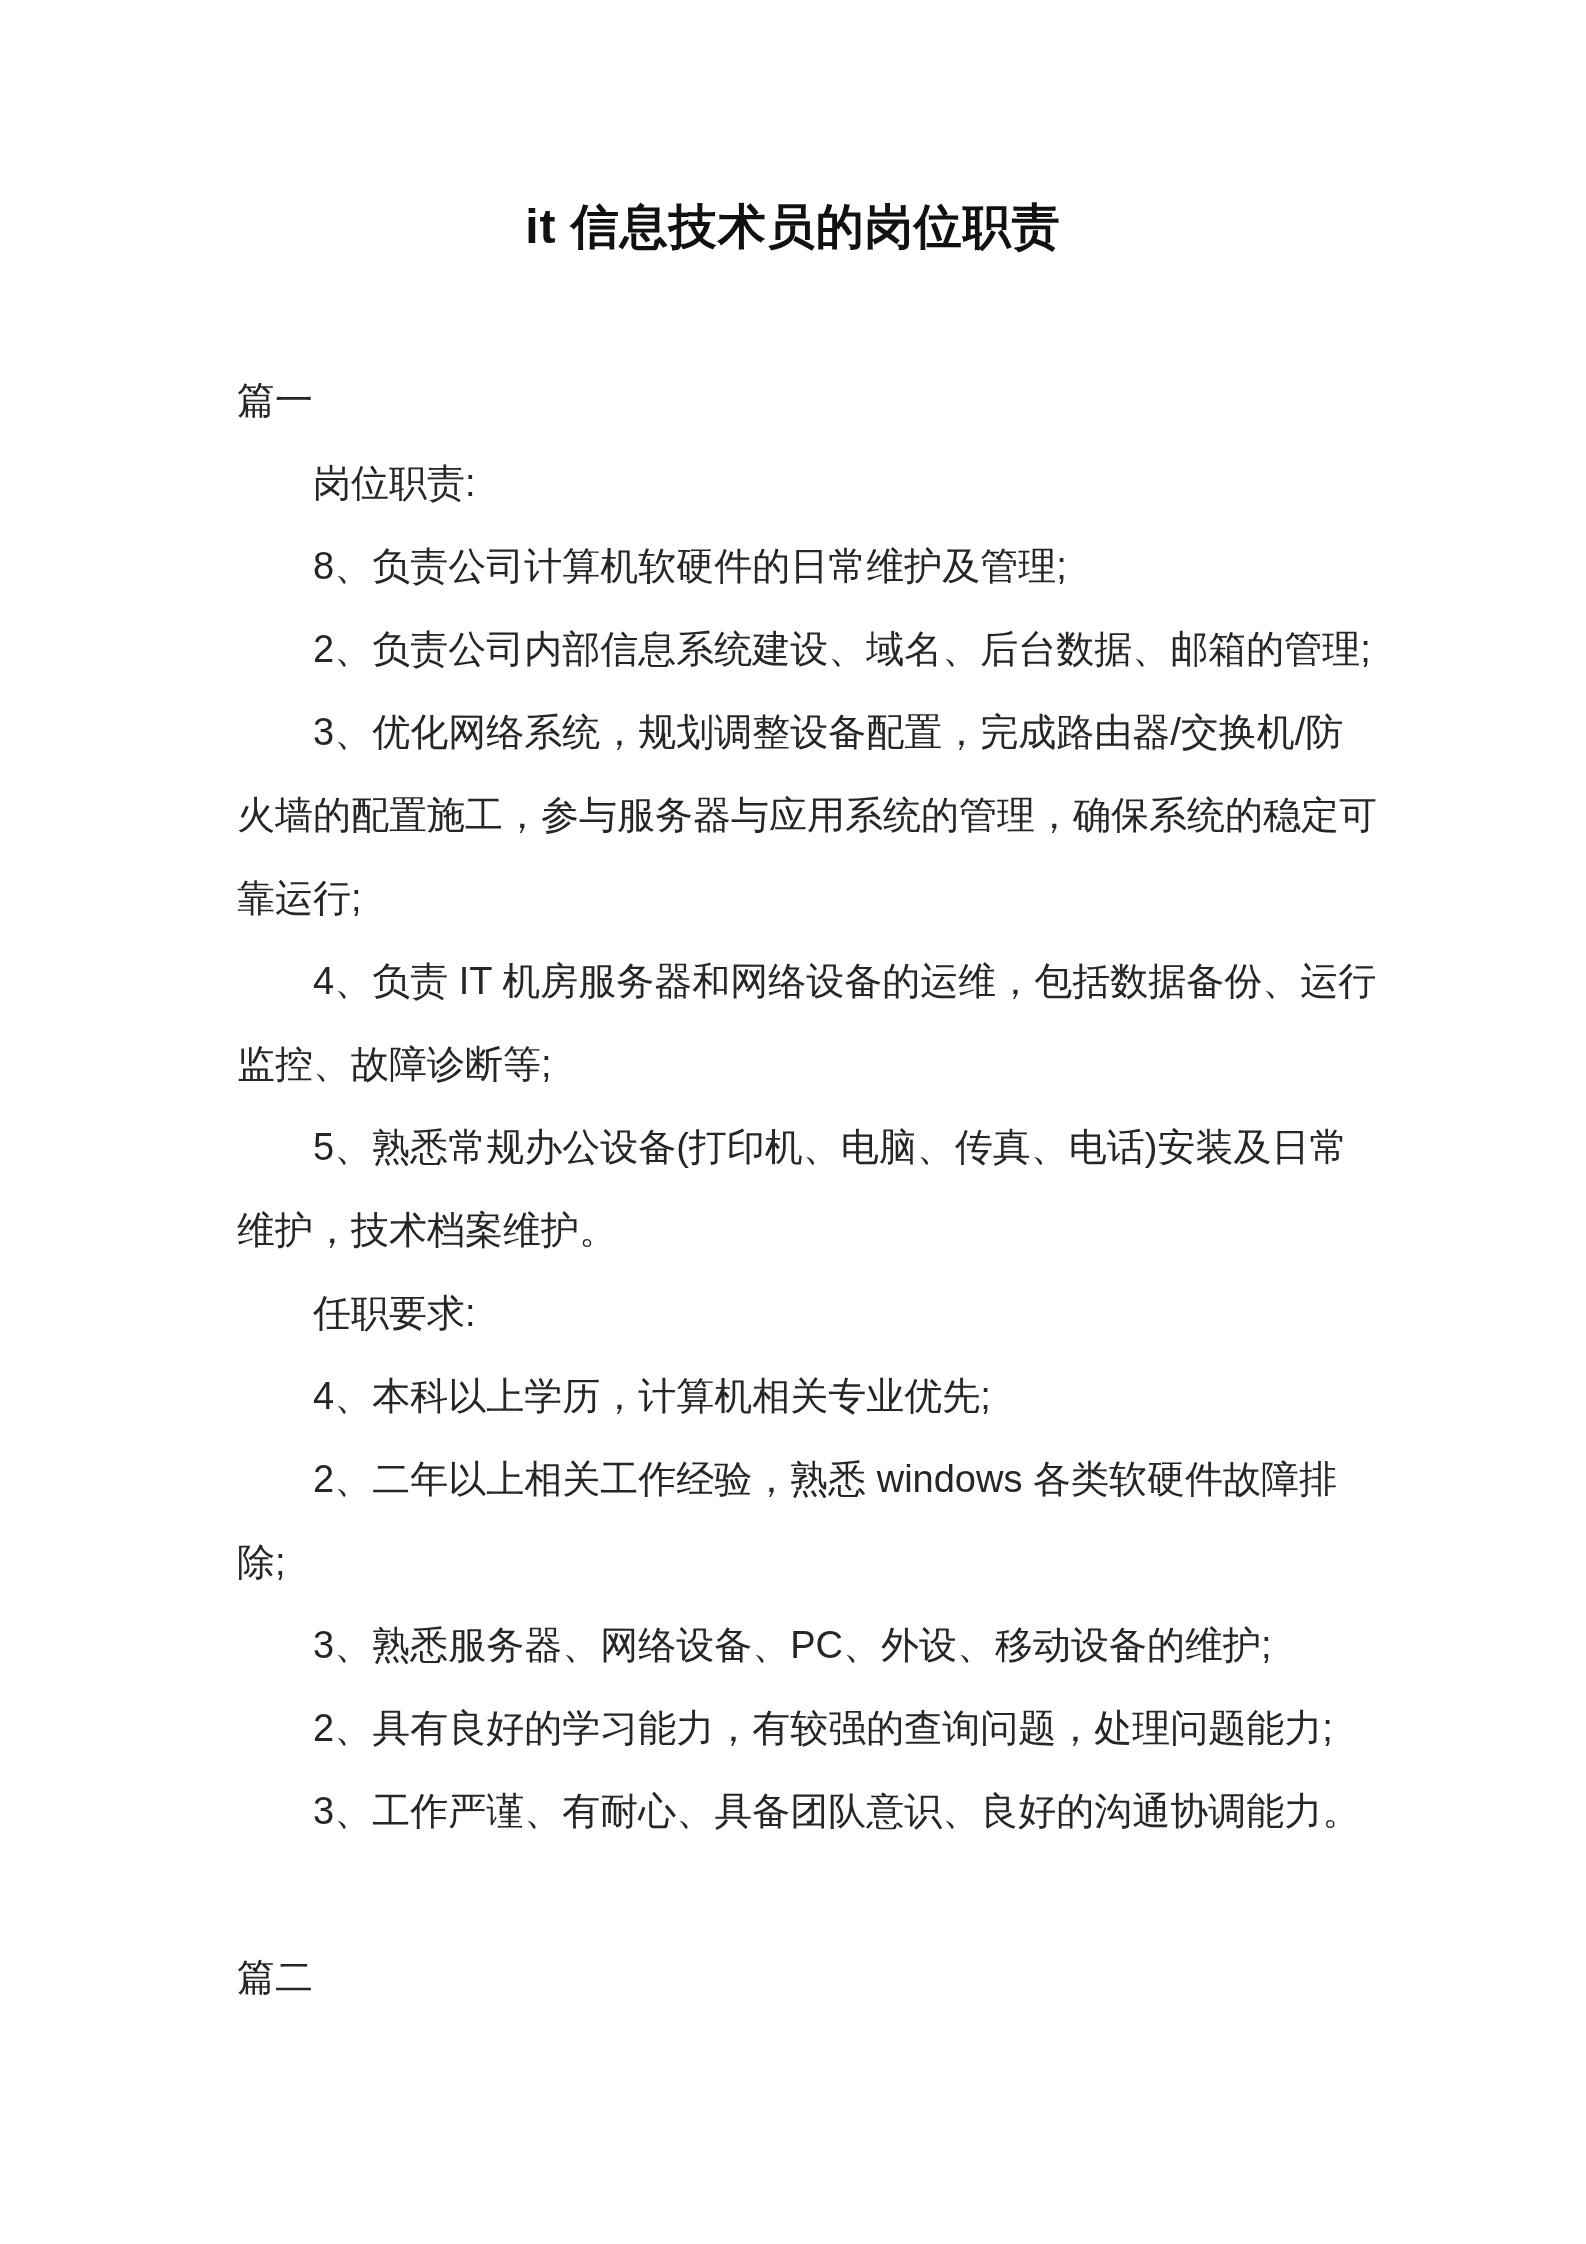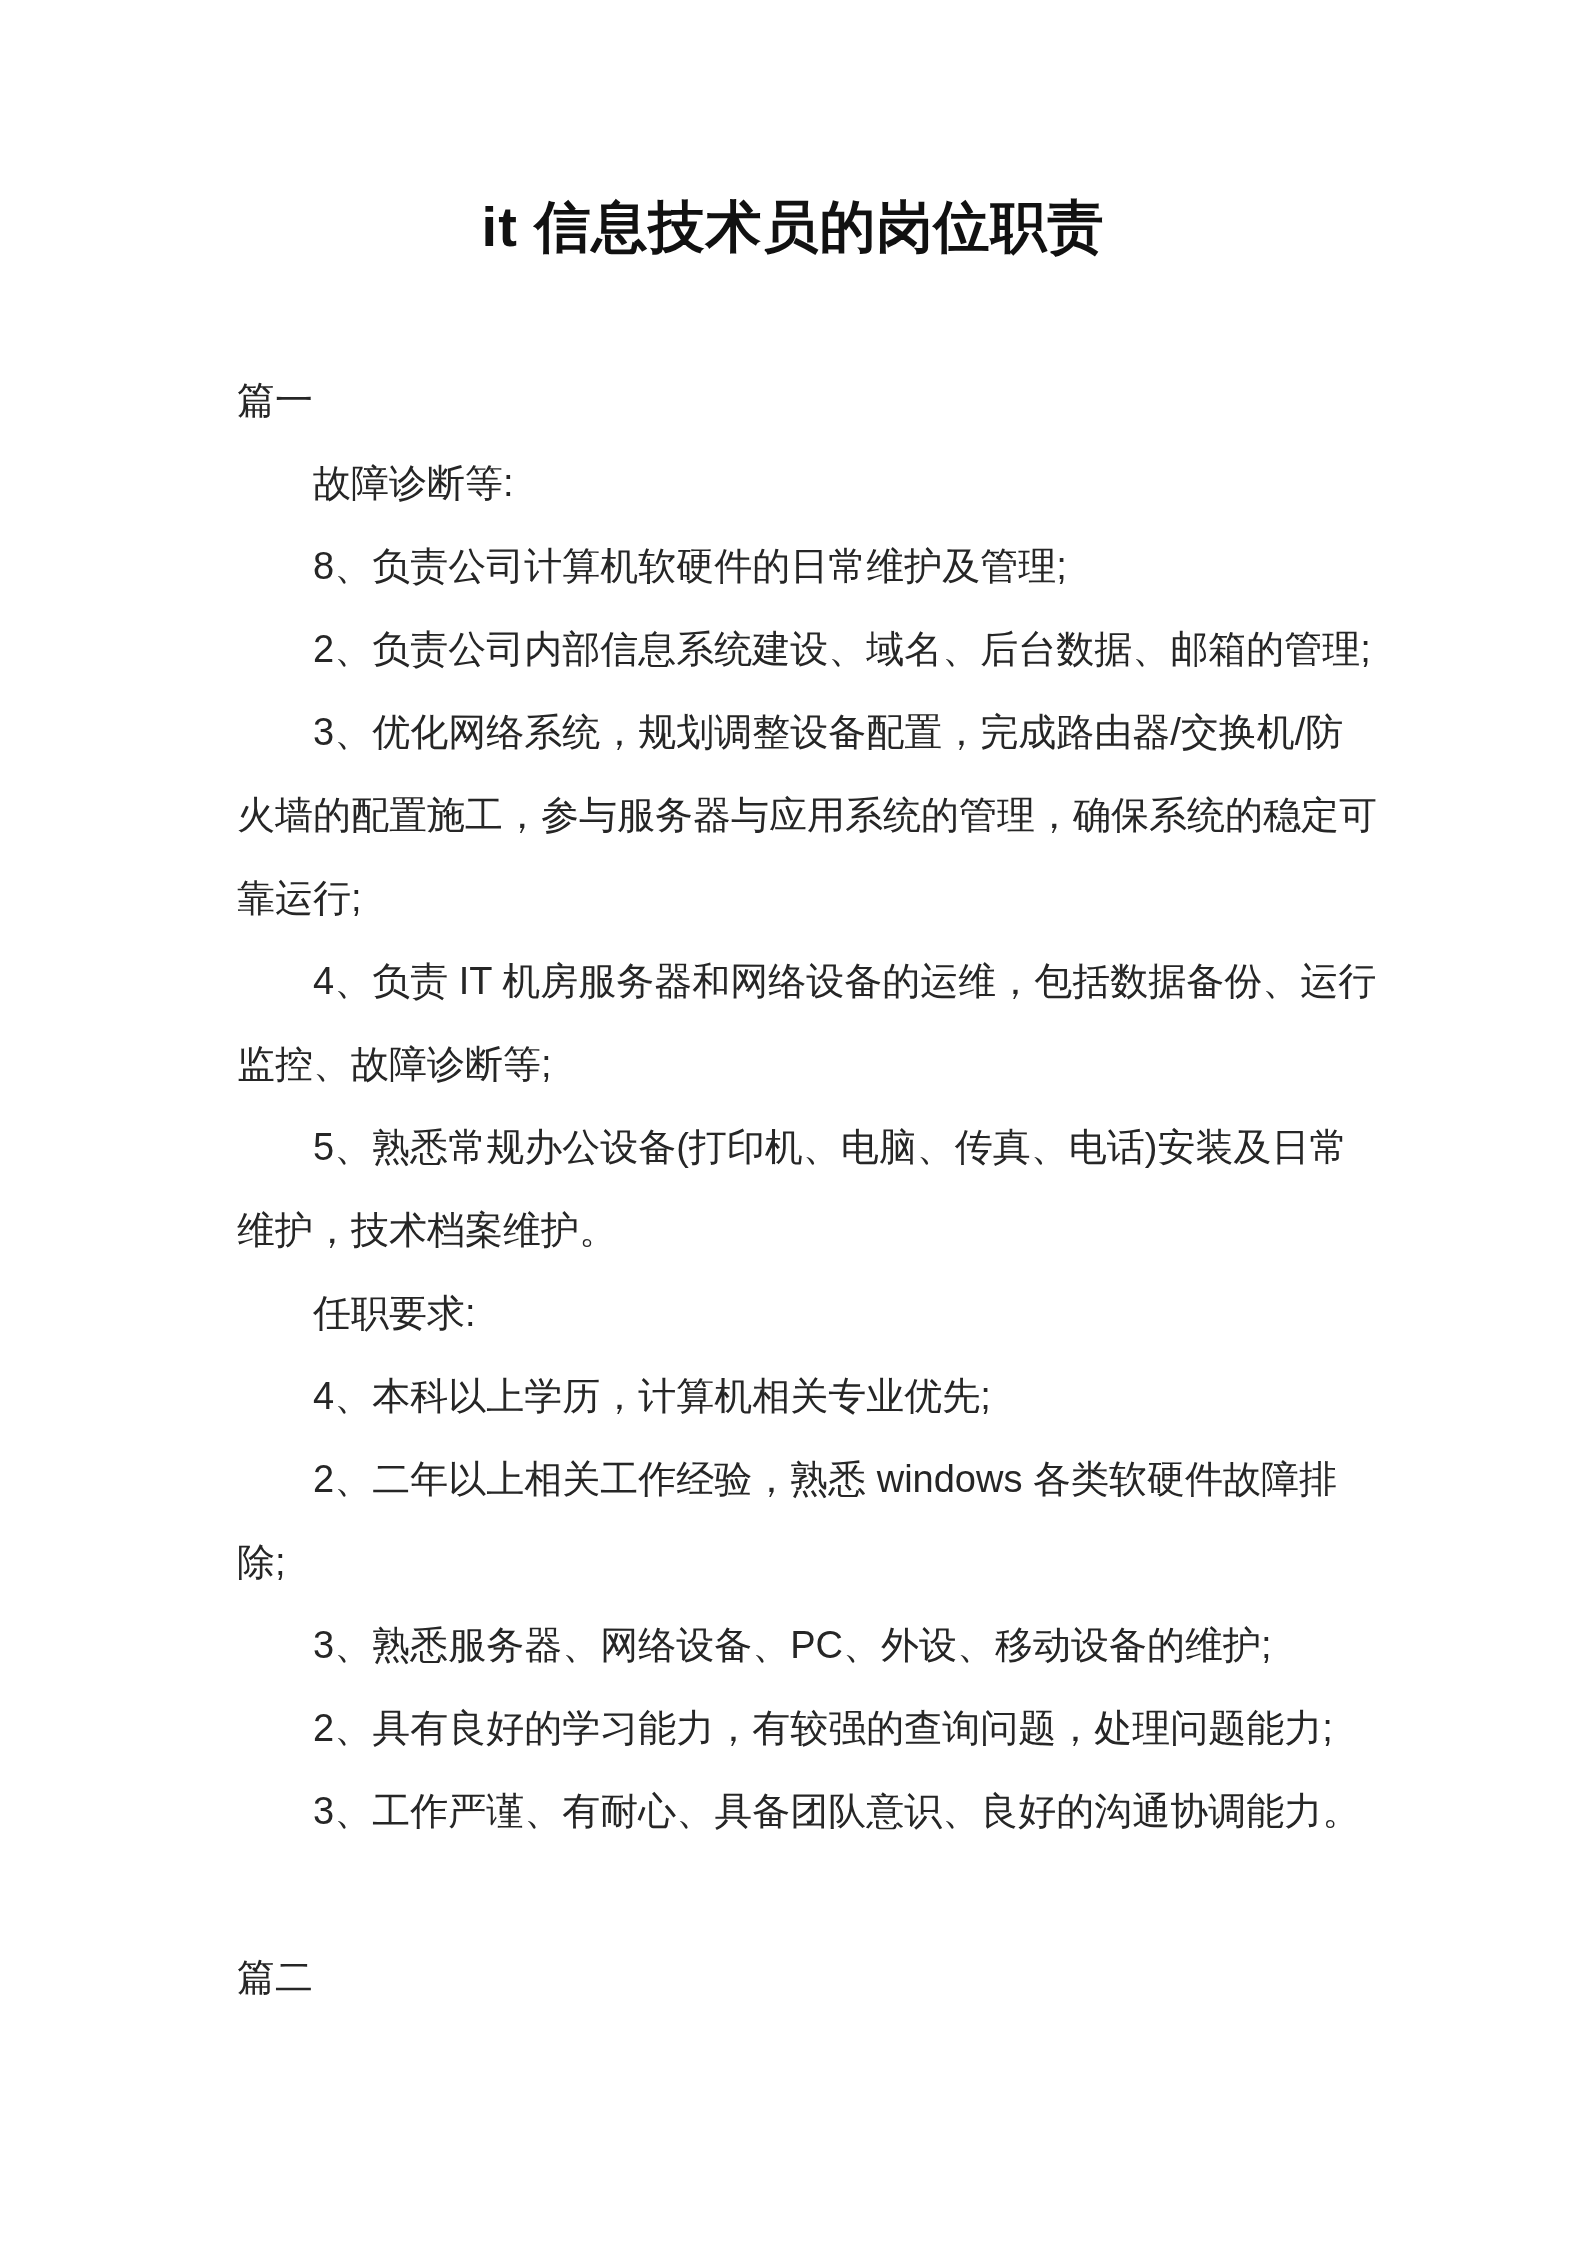--- a/index.html
+++ b/index.html
@@ -13,21 +13,21 @@
     height: 2244px;
     background: #ffffff;
     overflow: hidden;
     box-sizing: border-box;
     font-family: "Liberation Sans", "DejaVu Sans", sans-serif;
     color: #262626;
   }
   .doc-title {
     margin: 197px 0 0 0;
     padding: 0;
-    font-size: 56px;
+    font-size: 48px;
     line-height: 60px;
     font-weight: 700;
     text-align: center;
     color: #111111;
     letter-spacing: 1px;
   }
   .content {
     margin-top: 102px;
     padding-left: 237px;
     padding-right: 64px;
@@ -50,21 +50,21 @@
 <body>
 
 <div class="page">
 
   <h1 class="doc-title">it 信息技术员的岗位职责</h1>
 
   <div class="content">
 
     <p>篇一</p>
 
-    <p class="indent">故障诊断等:</p>
+    <p class="indent">岗位职责:</p>
 
     <p class="indent">8、负责公司计算机软硬件的日常维护及管理;</p>
 
     <p class="indent">2、负责公司内部信息系统建设、域名、后台数据、邮箱的管理;</p>
 
     <p class="indent">3、优化网络系统，规划调整设备配置，完成路由器/交换机/防
 火墙的配置施工，参与服务器与应用系统的管理，确保系统的稳定可
 靠运行;</p>
 
     <p class="indent">4、负责 IT 机房服务器和网络设备的运维，包括数据备份、运行

